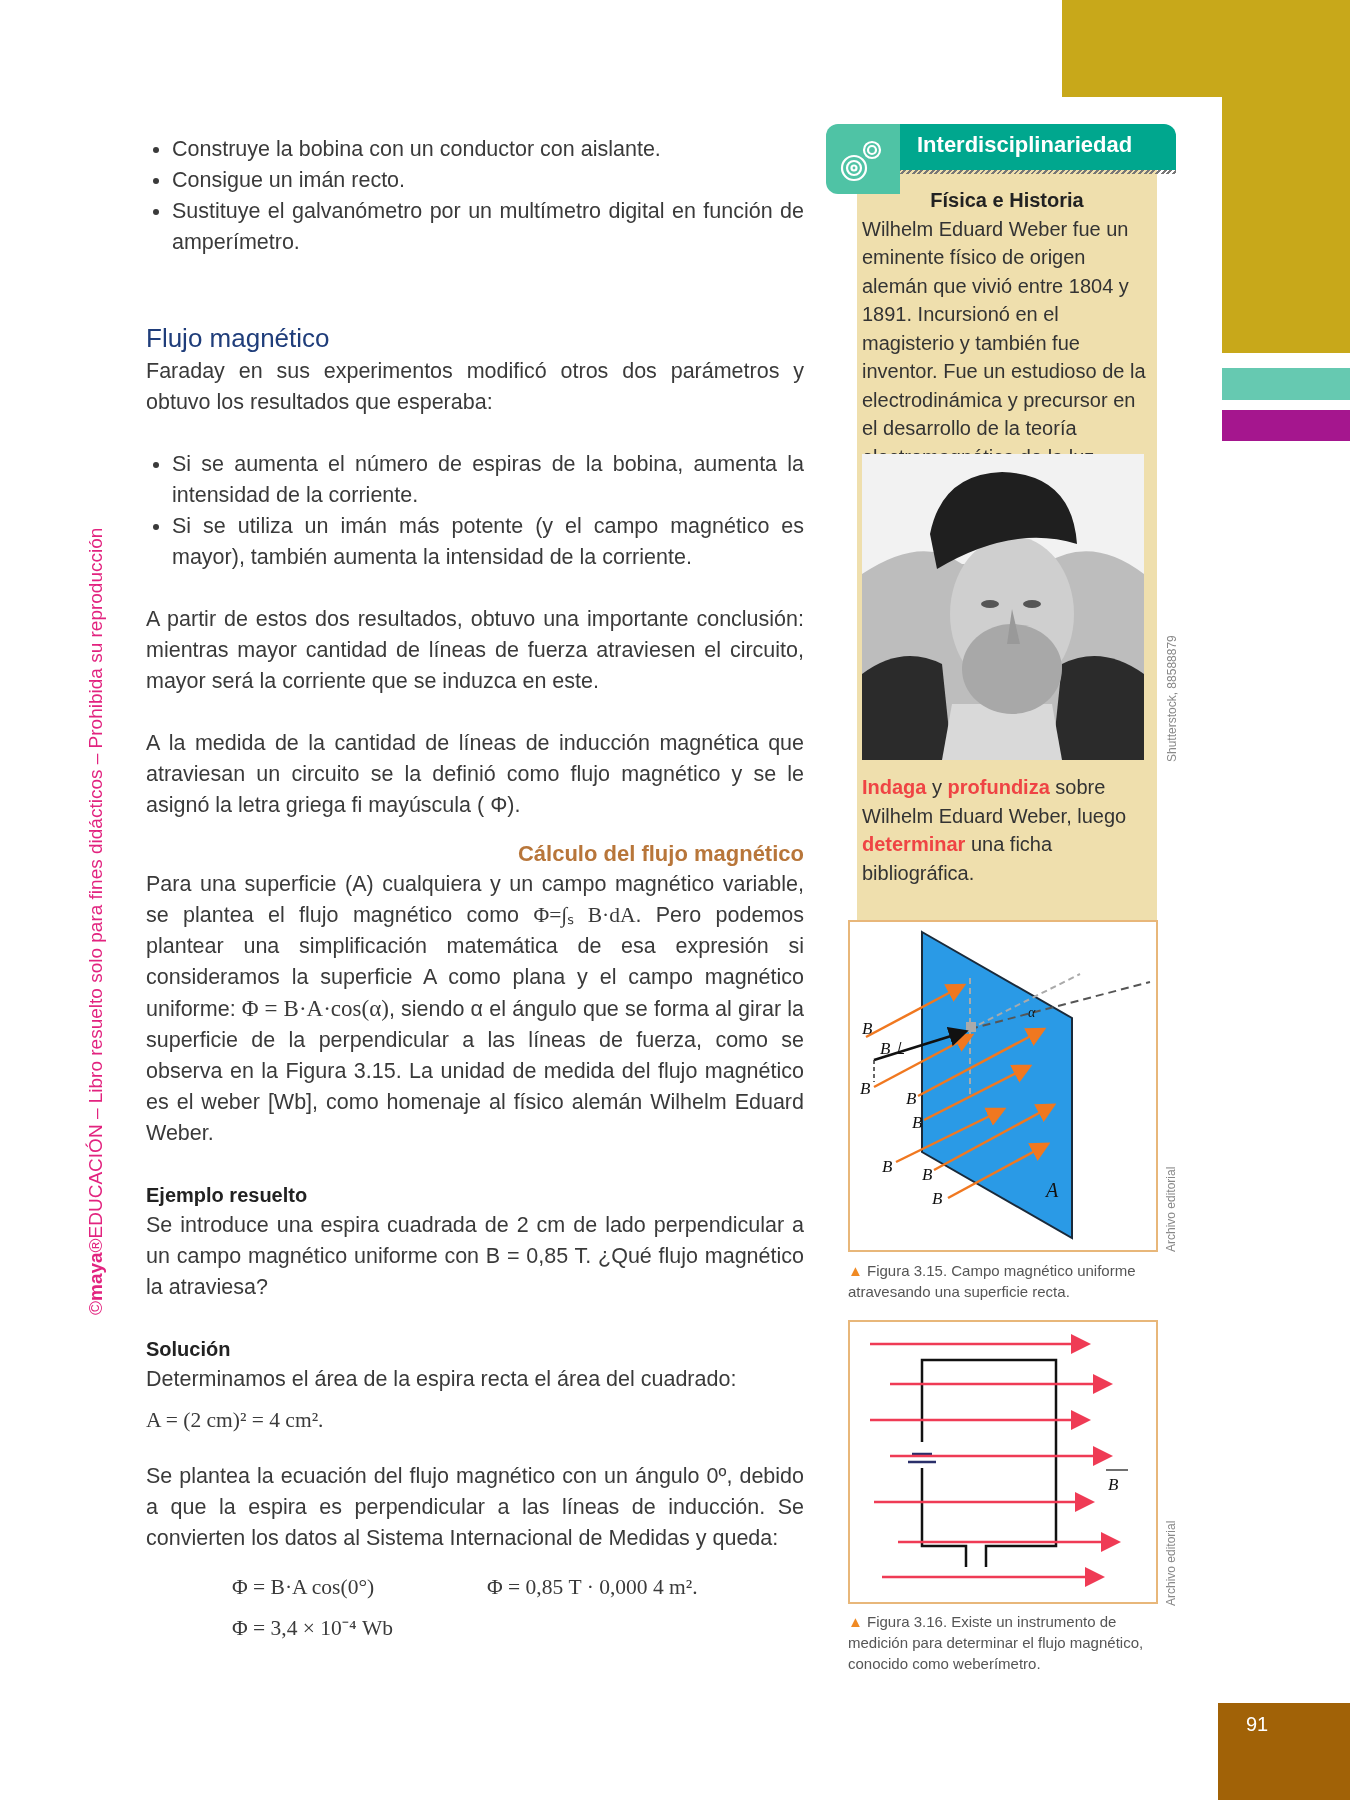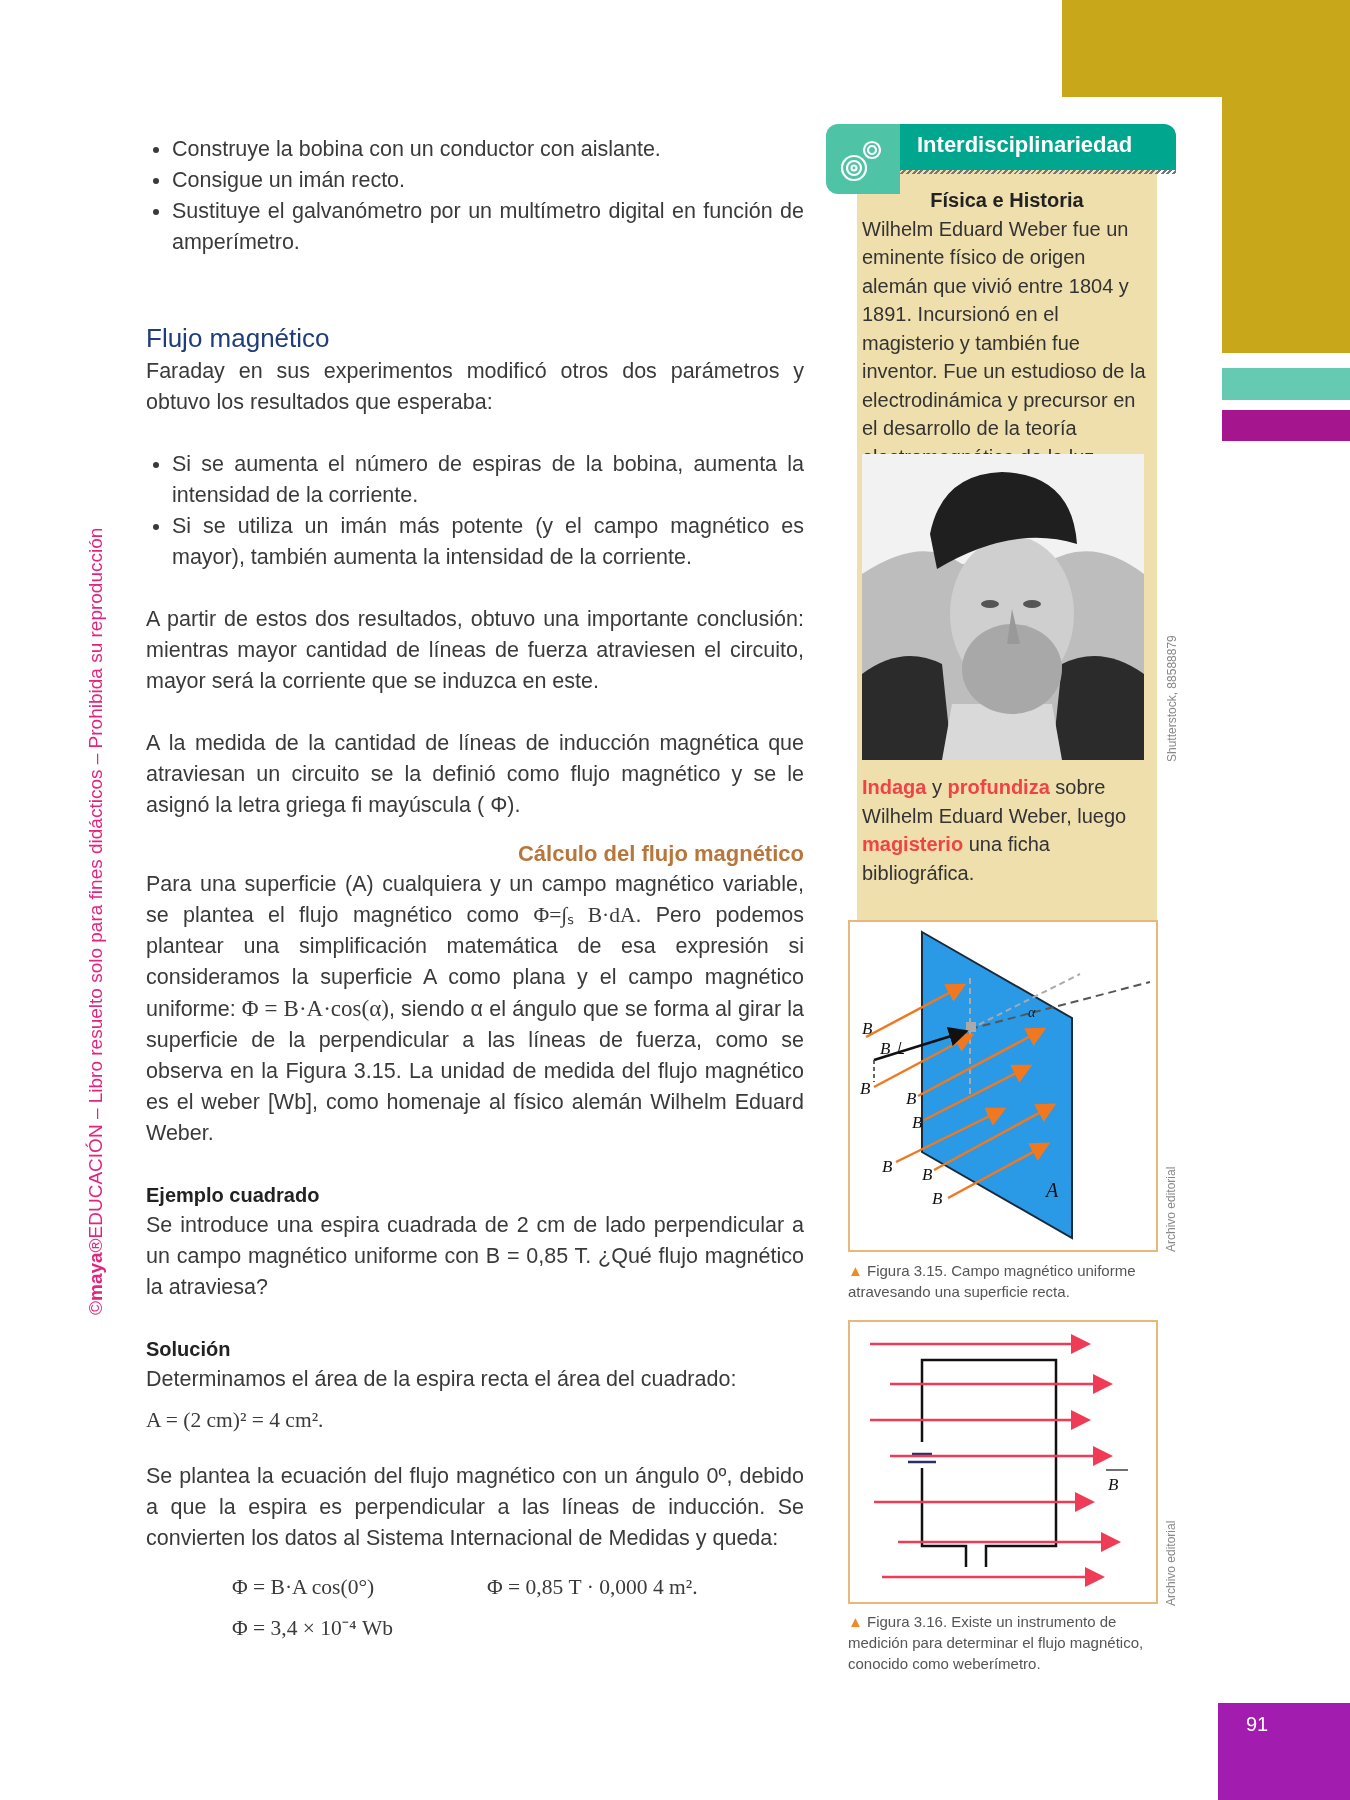--- a/index.html
+++ b/index.html
@@ -2,21 +2,21 @@
 <html><head>
 <meta charset="utf-8">
 <style>
   html,body{margin:0;padding:0;}
   body{width:1350px;height:1800px;position:relative;background:#ffffff;overflow:hidden;
        font-family:"Liberation Sans",sans-serif;color:#333;}
   .gold-top{position:absolute;left:1062px;top:0;width:288px;height:97px;background:#c8a81a;}
   .gold-side{position:absolute;left:1222px;top:97px;width:128px;height:256px;background:#c8a81a;}
   .teal-bar{position:absolute;left:1222px;top:368px;width:128px;height:32px;background:#66c9b1;}
   .mag-bar{position:absolute;left:1222px;top:410px;width:128px;height:31px;background:#a5168e;}
-  .page-num{position:absolute;left:1218px;top:1703px;width:132px;height:97px;background:#a21caf;}
+  .page-num{position:absolute;left:1218px;top:1703px;width:132px;height:97px;background:#a16207;}
   .page-num span{position:absolute;left:28px;top:10px;color:#fff;font-size:20px;}
   .vert{position:absolute;left:85px;top:1315px;transform-origin:0 0;transform:rotate(-90deg);
         white-space:nowrap;color:#e2237f;font-size:19px;}
   .vert b{font-weight:900;}
   .credit{position:absolute;transform-origin:0 0;transform:rotate(-90deg);white-space:nowrap;
           color:#888;font-size:12px;}
   .main{position:absolute;left:146px;top:134px;width:658px;font-size:21.5px;line-height:31px;color:#3a3a3a;}
   .main p{margin:0;text-align:justify;}
   ul.bul{margin:0;padding:0 0 0 26px;}
   ul.bul li{margin:0;text-align:justify;}
@@ -68,21 +68,21 @@
     <li>Si se utiliza un imán más potente (y el campo magnético es mayor), también aumenta la intensidad de la corriente.</li>
   </ul>
   <div style="height:31px"></div>
   <p>A partir de estos dos resultados, obtuvo una importante conclusión: mientras mayor cantidad de líneas de fuerza atraviesen el circuito, mayor será la corriente que se induzca en este.</p>
   <div style="height:31px"></div>
   <p>A la medida de la cantidad de líneas de inducción magnética que atraviesan un circuito se la definió como flujo magnético y se le asignó la letra griega fi mayúscula ( Φ).</p>
   <div style="height:18px"></div>
   <h3 class="calc">Cálculo del flujo magnético</h3>
   <p><span>Para una superficie (A) cualquiera y un campo magnético variable, se plantea el flujo magnético como </span><span class="eq">Φ=∫ₛ B·dA</span><span>. Pero podemos plantear una simplificación matemática de esa expresión si consideramos la superficie A como plana y el campo magnético uniforme: </span><span class="eq" style="font-size:23px">Φ = B·A·cos(α)</span><span>, siendo α el ángulo que se forma al girar la superficie de la perpendicular a las líneas de fuerza, como se observa en la Figura 3.15. La unidad de medida del flujo magnético es el weber [Wb], como homenaje al físico alemán Wilhelm Eduard Weber.</span></p>
   <div style="height:31px"></div>
-  <h4 class="sub">Ejemplo cuadrado</h4>
+  <h4 class="sub">Ejemplo resuelto</h4>
   <p>Se introduce una espira cuadrada de 2 cm de lado perpendicular a un campo magnético uniforme con B = 0,85 T. ¿Qué flujo magnético la atraviesa?</p>
   <div style="height:31px"></div>
   <h4 class="sub">Solución</h4>
   <p>Determinamos el área de la espira recta el área del cuadrado:</p>
   <p class="center-eq eq" style="margin-top:10px">A = (2 cm)² = 4 cm².</p>
   <div style="height:25px"></div>
   <p>Se plantea la ecuación del flujo magnético con un ángulo 0º, debido a que la espira es perpendicular a las líneas de inducción. Se convierten los datos al Sistema Internacional de Medidas y queda:</p>
   <div style="display:flex;margin-top:18px;padding-left:86px">
     <span class="eq" style="width:255px">Φ = B·A cos(0°)</span>
     <span class="eq">Φ = 0,85 T · 0,000 4 m².</span>
@@ -120,21 +120,21 @@
     <ellipse cx="150" cy="160" rx="62" ry="78" fill="#cfcfcf"></ellipse>
     <ellipse cx="150" cy="215" rx="50" ry="45" fill="#a8a8a8"></ellipse>
     <path d="M68 80 Q80 20 140 18 Q210 20 215 90 Q150 70 75 115Z" fill="#1f1f1f"></path>
     <ellipse cx="128" cy="150" rx="9" ry="4" fill="#555"></ellipse>
     <ellipse cx="170" cy="150" rx="9" ry="4" fill="#555"></ellipse>
     <path d="M150 155 L145 190 L158 190Z" fill="#999"></path>
   </svg>
 </div>
 <div class="credit" style="left:1165px;top:762px">Shutterstock, 88588879</div>
 <div class="tip">
-  <b>Indaga</b><span> y </span><b>profundiza</b><span> sobre Wilhelm Eduard Weber, luego </span><b>magisterio</b><span> una ficha bibliográfica.</span>
+  <b>Indaga</b><span> y </span><b>profundiza</b><span> sobre Wilhelm Eduard Weber, luego </span><b>determinar</b><span> una ficha bibliográfica.</span>
 </div>
 
 <div class="fig" style="left:848px;top:920px;width:306px;height:328px">
   <svg width="306" height="328" viewBox="0 0 306 328">
     <defs>
       <marker id="oa" markerWidth="8" markerHeight="8" refX="6" refY="4" orient="auto">
           <path d="M0 0 L8 4 L0 8Z" fill="#f07820"></path>
         </marker>
       <marker id="ka" markerWidth="8" markerHeight="8" refX="6" refY="4" orient="auto">
           <path d="M0 0 L8 4 L0 8Z" fill="#111"></path>

